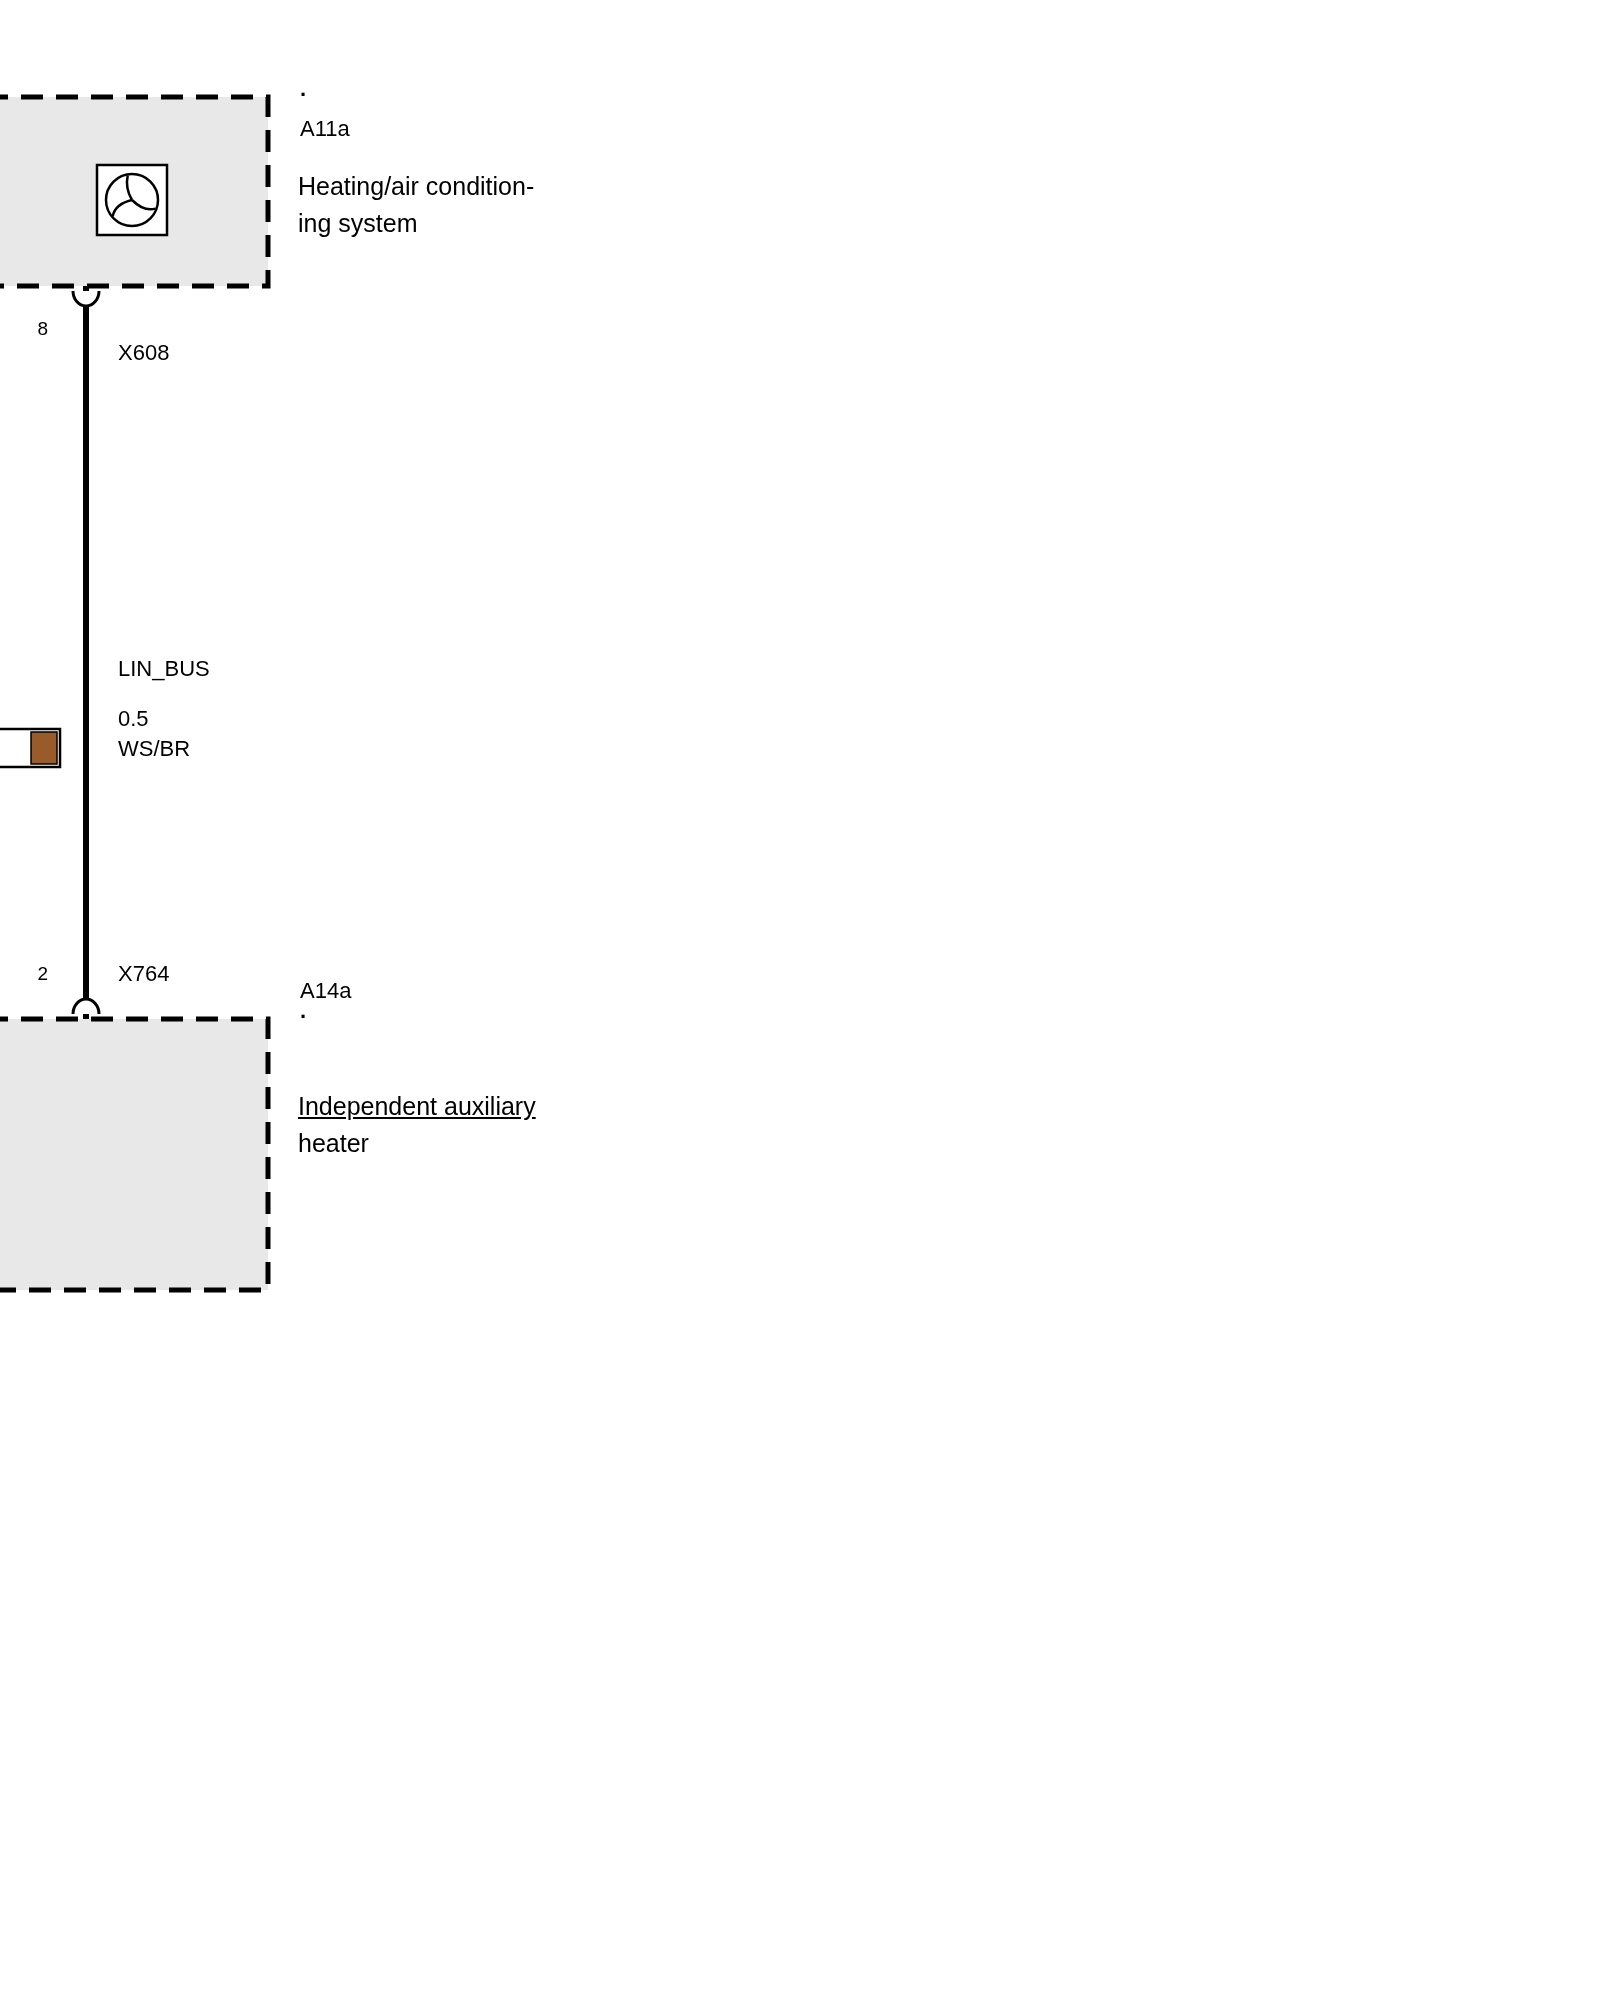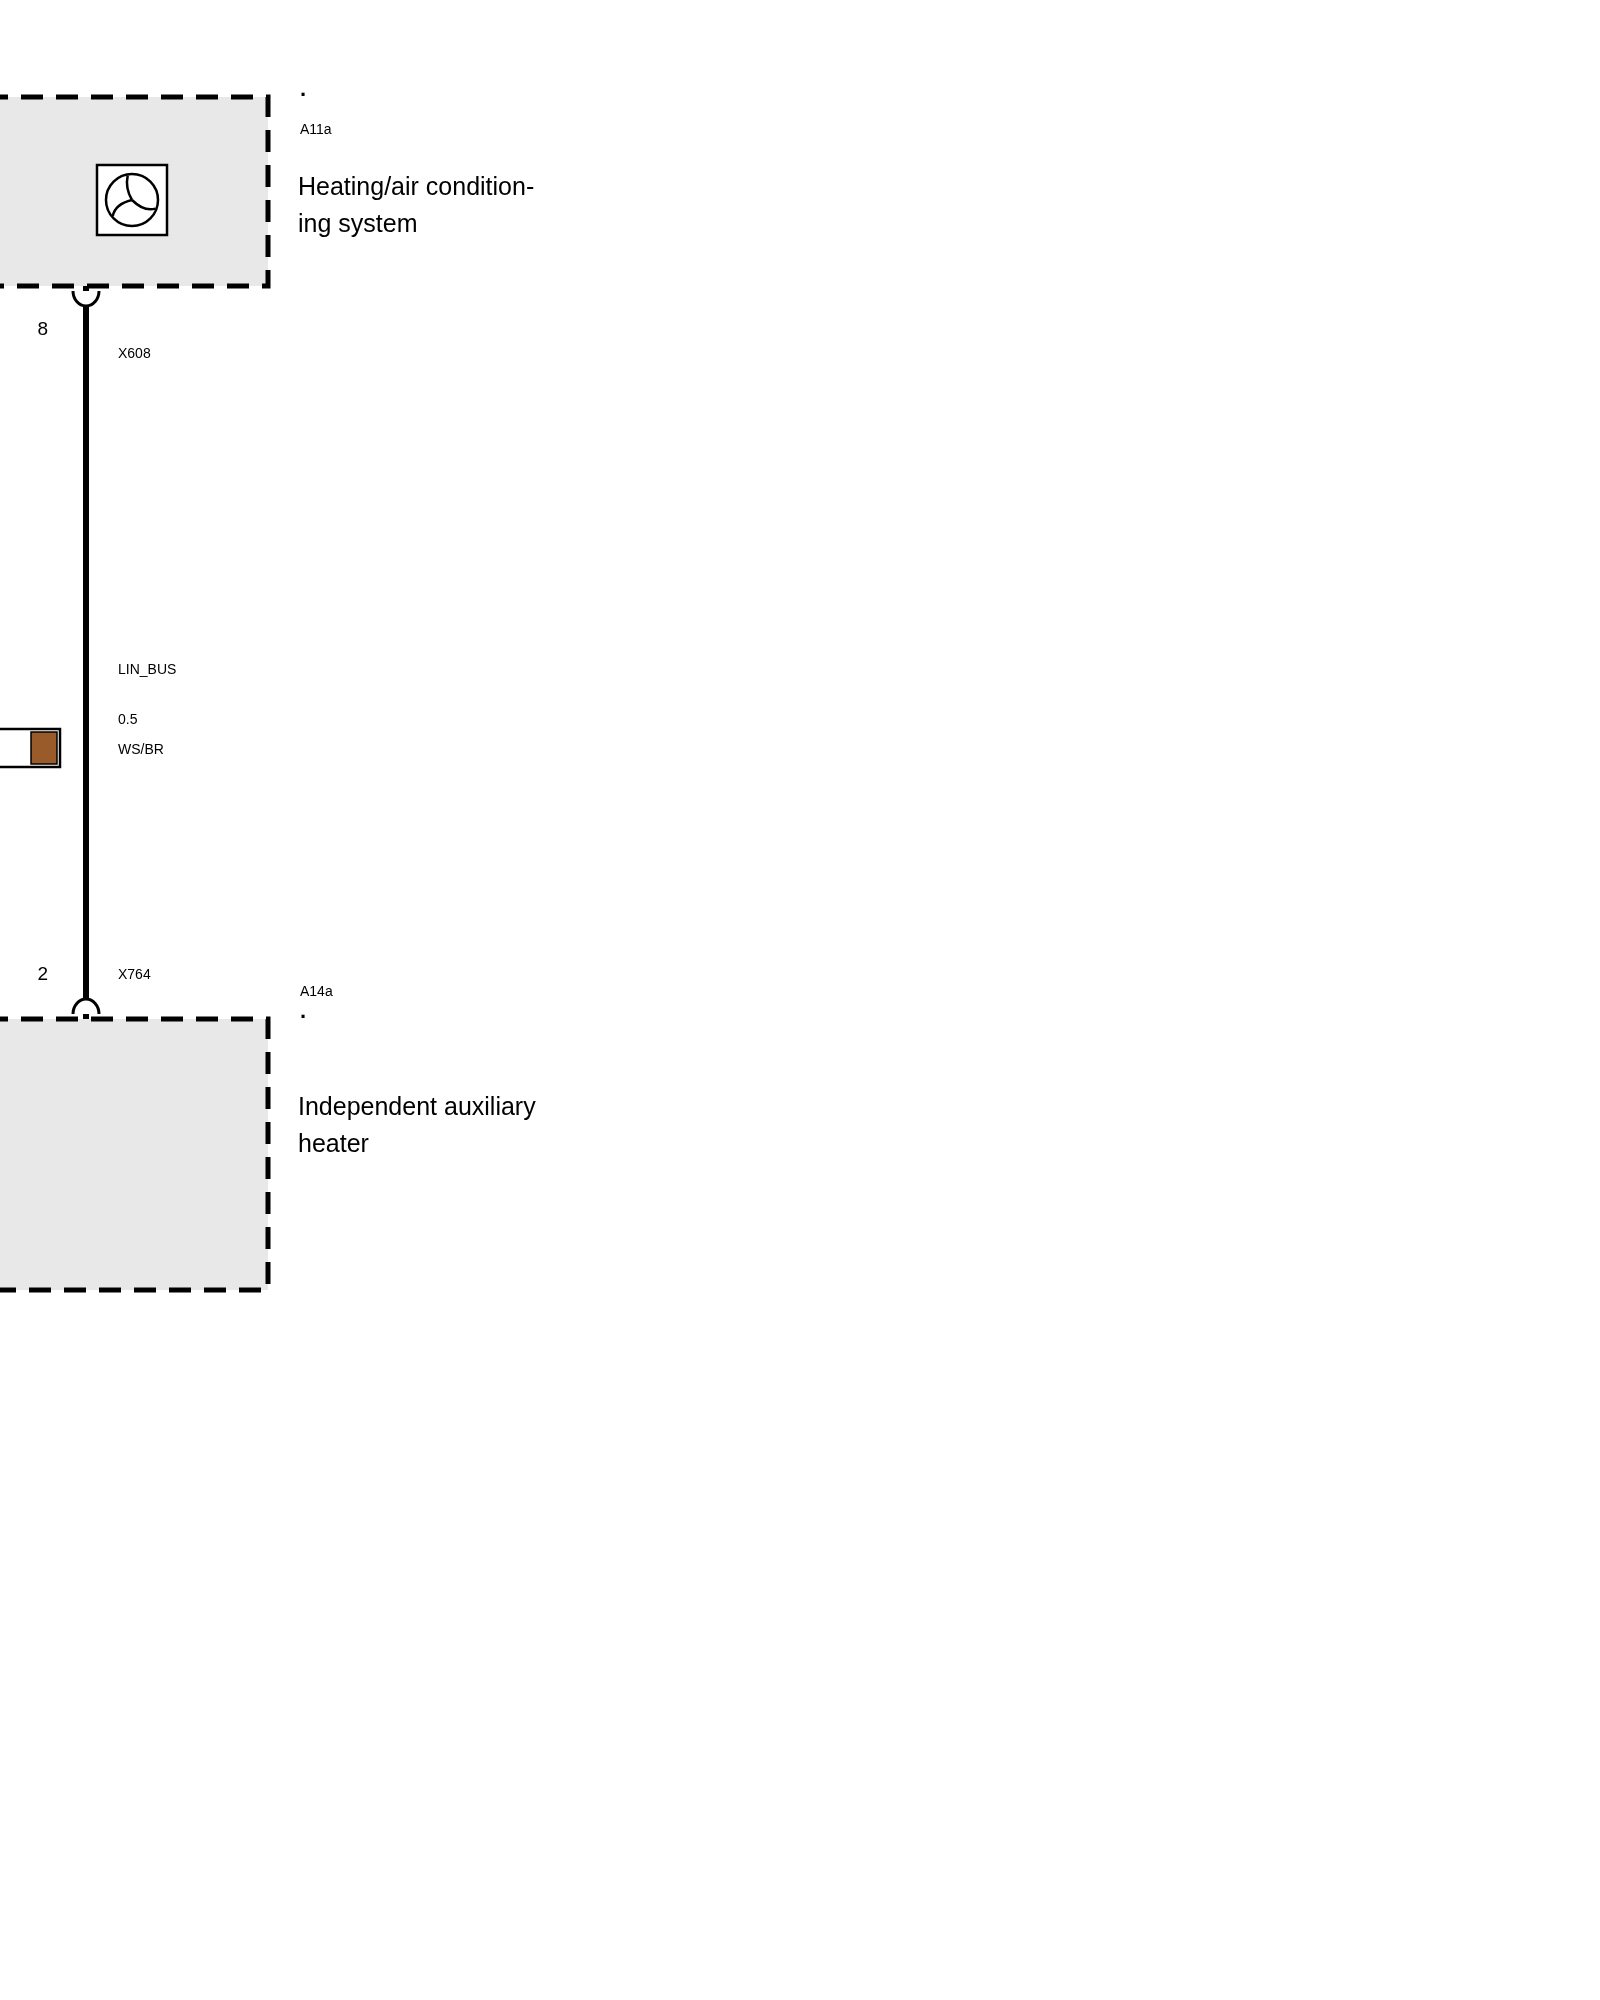--- a/index.html
+++ b/index.html
@@ -19,21 +19,21 @@
   #diagram-svg {
     position: absolute;
     left: 0;
     top: 0;
   }
   .lbl {
     position: absolute;
     white-space: pre;
     color: #000;
   }
-  .small-lbl { font-size: 14px; line-height: 22px; }
+  .small-lbl { font-size: 22px; line-height: 22px; }
   .big-lbl   { font-size: 25px; line-height: 37px; }
   .dot-lbl   { font-size: 22px; line-height: 22px; font-weight: bold; }
   .pin-lbl   { font-size: 19px; width: 34px; text-align: right; }
 </style>
 </head>
 <body>
 
 <div id="page">
 
   <svg id="diagram-svg" width="1600" height="2000" viewBox="0 0 1600 2000">
@@ -72,16 +72,16 @@
 
   <div class="lbl small-lbl" style="left:118px; top:658px;">LIN_BUS</div>
   <div class="lbl small-lbl" style="left:118px; top:700px;margin-top:8px;">0.5</div>
   <div class="lbl small-lbl" style="left:118px; top:738px;">WS/BR</div>
 
   <div class="lbl pin-lbl" style="left:14px; top:963px;">2</div>
   <div class="lbl small-lbl" style="left:118px; top:963px;">X764</div>
 
   <div class="lbl dot-lbl" style="left:300px; top:1000px;">.</div>
   <div class="lbl small-lbl" style="left:300px; top:980px;">A14a</div>
-  <div class="lbl big-lbl" style="left:298px; top:1088px;">Independent auxiliary</div>
+  <div class="lbl big-lbl" style="left:298px; top:1088px;text-decoration:underline;">Independent auxiliary</div>
   <div class="lbl big-lbl" style="left:298px; top:1125px;">heater</div>
 
 </div>
 
 </body></html>

